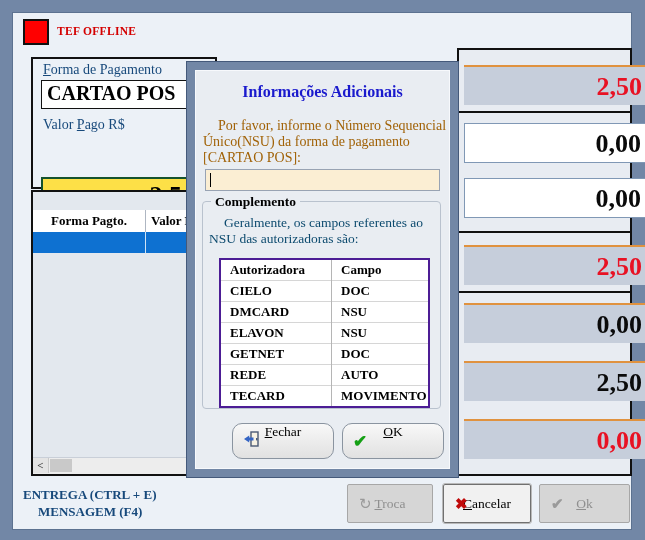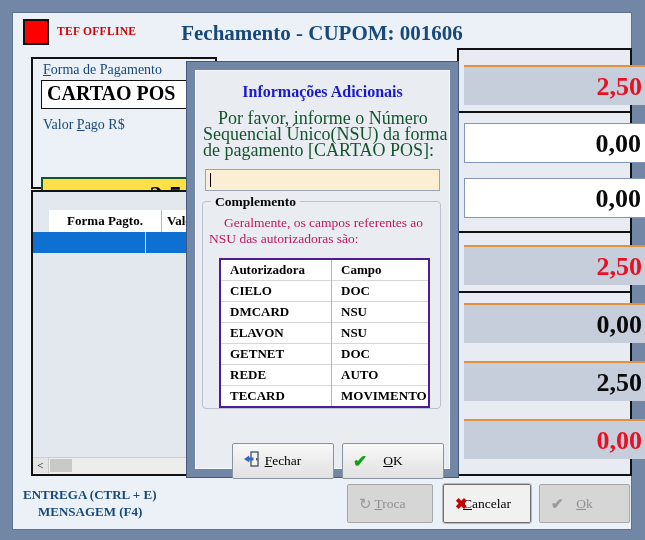--- a/index.html
+++ b/index.html
@@ -18,21 +18,21 @@
   .formaLbl{left:10px;top:3px;}
   .formaBox{left:8px;top:21px;width:145px;height:26px;background:#fff;border:1px solid #111;
             font-weight:bold;font-size:20px;color:#000;padding:1px 0 0 5px;}
   .valorLbl{left:10px;top:58px;}
   .valorBox{left:8px;top:77px;width:139px;height:38px;background:#fde047;border:2px solid #14532d;
             font-weight:bold;font-size:26px;color:#000;text-align:right;padding:2px 6px 0 0;margin-top:41px;}
   
   .ptable{left:18px;top:177px;width:205px;height:282px;border:2px solid #111;background:#E3E8EE;}
   .ptable-head{left:0;right:0;top:0;height:18px;background:#60809F;color:#fff;font-weight:bold;
                font-size:13px;text-align:center;line-height:18px;}
-  .pcols{left:16px;right:0;top:18px;height:22px;background:#fff;border-bottom:1px solid #C9CFD8;}
+  .pcols{left:0;right:0;top:18px;height:22px;background:#fff;border-bottom:1px solid #C9CFD8;}
   .pcol1{left:0;top:0;width:112px;height:22px;text-align:center;font-weight:bold;font-size:13px;
          line-height:22px;color:#000;border-right:1px solid #AEB6C2;}
   .pcol2{left:118px;top:0;font-weight:bold;font-size:13px;line-height:22px;color:#000;white-space:nowrap;}
   .prow{left:0;right:0;top:40px;height:21px;background:#0E71D1;}
   .prow-div{left:112px;top:0;width:1px;height:21px;background:#CFE3F5;}
   .pscroll{left:0;right:0;bottom:0;height:16px;background:#EDEDED;border-top:1px solid #C9CFD8;}
   .pscroll-btn{left:0;top:0;width:15px;height:15px;background:#E4E4E4;border-right:1px solid #C9C9C9;
                text-align:center;font-size:11px;line-height:15px;color:#444;font-weight:bold;}
   .pscroll-thumb{left:17px;top:1px;width:22px;height:13px;background:#C9C9C9;}
   
@@ -55,49 +55,48 @@
   .btn-troca{left:334px;top:471px;width:84px;}
   .btn-cancel{left:430px;top:471px;width:86px;background:#F1F1F1;border:1px solid #707070;outline:1px solid #B9B9B9;}
   .btn-okmain{left:526px;top:471px;width:89px;}
   .x-red{color:#C00A0A;font-weight:bold;}
   .chk-gray{color:#9A9A9A;font-weight:bold;}
   
   #dialog{left:187px;top:62px;width:271px;height:415px;background:#E9EDF2;
           border:8px solid #7287A6;box-sizing:border-box;outline:1px solid #44597A;z-index:10;
           box-shadow:inset 0 0 0 1px #F7F9FC;}
   .dlg-title{left:0;right:0;top:13px;text-align:center;color:#1A1ACD;font-weight:bold;font-size:16px;}
-  .dlg-msg{left:8px;top:40px;width:250px;font-size:18px;color:#14532d;line-height:16px;text-indent:15px;}
+  .dlg-msg{left:8px;top:48px;width:250px;font-size:14px;color:#a16207;line-height:16px;text-indent:15px;}
   .dlg-input{left:10px;top:99px;width:233px;height:20px;background:#FBEED3;border:1px solid #98A3B3;}
   .dlg-caret{left:4px;top:3px;width:1px;height:14px;background:#000;}
   .groupbox{left:7px;top:131px;width:237px;height:206px;border:1px solid #B9C2CE;border-radius:4px;}
   .gb-legend{left:8px;top:-8px;background:#E9EDF2;padding:0 4px;font-weight:bold;font-size:13.5px;color:#000;}
-  .gb-text{left:6px;top:13px;width:228px;font-size:13.5px;color:#be185d;line-height:16px;text-indent:15px;}
+  .gb-text{left:6px;top:13px;width:228px;font-size:13.5px;color:#0c4a6e;line-height:16px;text-indent:15px;}
   .nsu-table{position:absolute;left:16px;top:56px;width:211px;border-collapse:collapse;
              background:#fff;border:2px solid #4c1d95;table-layout:fixed;}
   .nsu-table td{font-weight:bold;font-size:13px;color:#000;padding:2px 0 2px 9px;height:16px;}
   .nsu-table tr+tr td{border-top:1px solid #D6D6D6;}
   .nsu-table td:last-child{border-left:1px solid #B5B5B5;margin-top:7px;}
   .nsu-table tr.hd td{border-top:none;}
-  .dlg-btn{position:absolute;top:353px;width:100px;height:34px;border:1px solid #8A94A0;border-radius:2px;
-           background:linear-gradient(#F8F8F8,#E1E1E1);display:flex;align-items:center;justify-content:center;
-           font-size:13.5px;color:#000;margin-top:20px;}
+  .dlg-btn{position:absolute;top:353px;width:100px;height:34px;border:1px solid #8A94A0;border-radius:10px;
+           background:linear-gradient(#F8F8F8,#E1E1E1);display:flex;justify-content:center;
+           font-size:13.5px;color:#000;}
   .dlg-btn .bicon{position:absolute;left:10px;top:50%;transform:translateY(-50%);}
   .btn-fechar{left:37px;}
   .btn-okdlg{left:147px;}
   .chk-green{color:#14A014;font-weight:bold;font-size:17px;}
 </style>
 </head>
 <body>
 
 <div id="app">
   <div id="content">
 
     <div class="abs tef-box"></div>
     <div class="abs tef-label">TEF OFFLINE</div>
-    <div class="abs win-title">Fechamento - CUPOM: 001606</div>
 
     <div class="abs panelA">
       <div class="abs lbl formaLbl"><span class="accel">F</span><span>orma de Pagamento</span></div>
       <div class="abs lbl valorLbl"><span>Valor </span><span class="accel">P</span><span>ago R$</span></div>
       <div class="abs formaBox">CARTAO POS</div>
       <div class="abs valorBox">2,5</div>
     </div>
 
     <div class="abs ptable">
       <div class="abs pcols">

